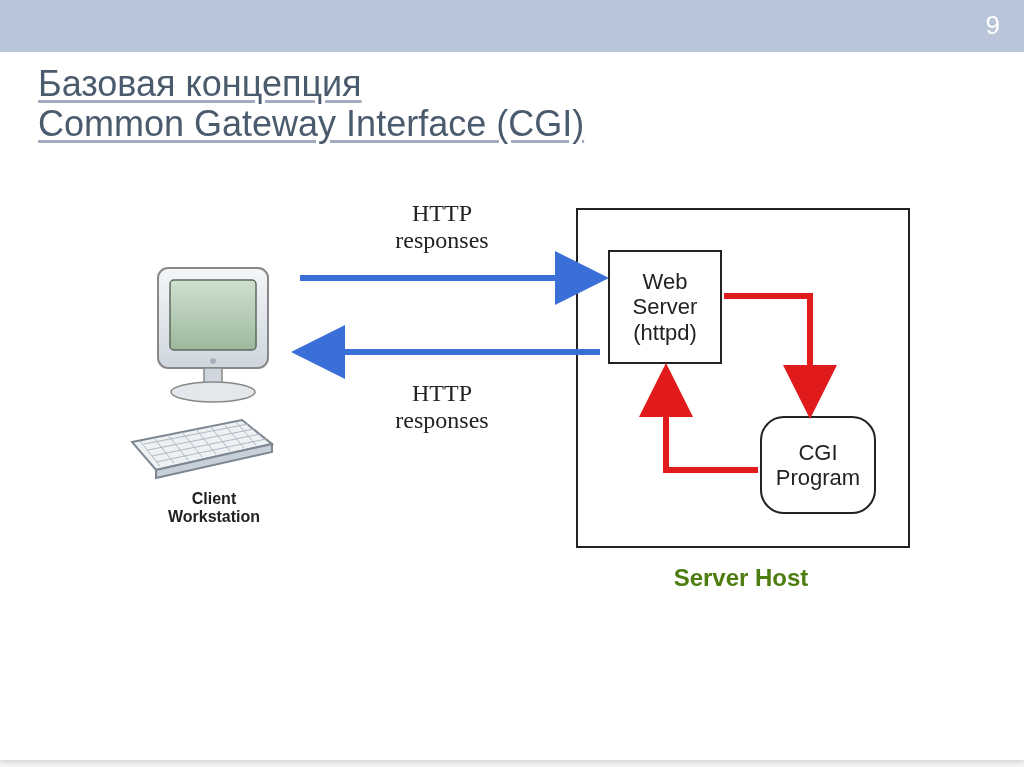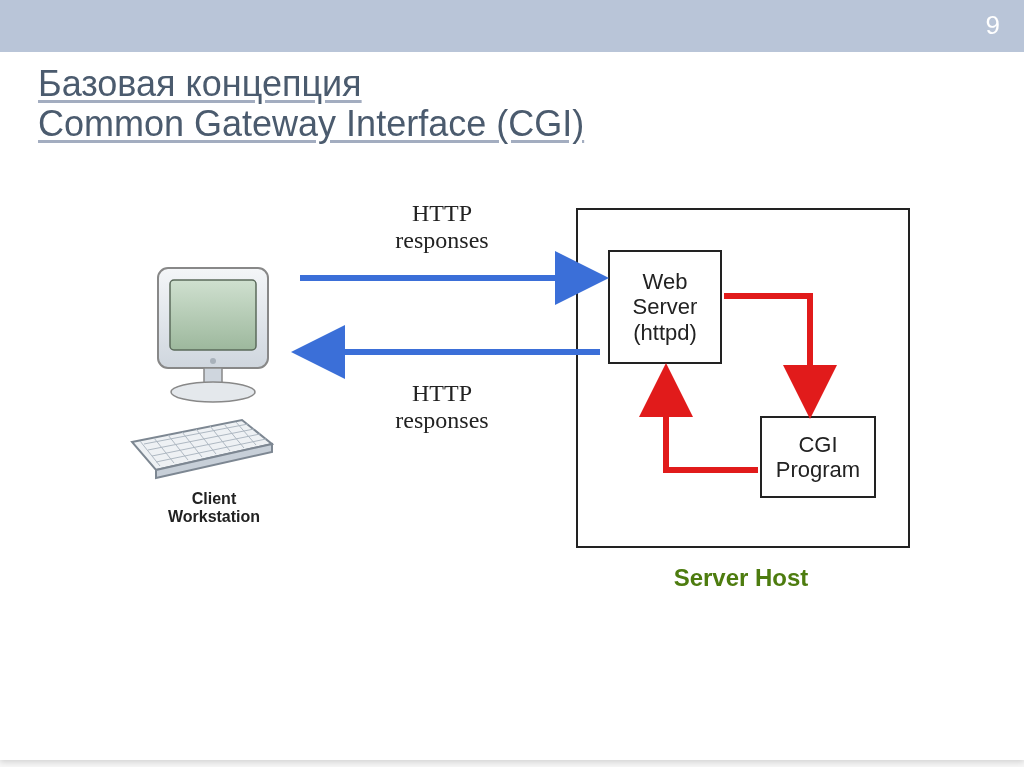--- a/index.html
+++ b/index.html
@@ -117,21 +117,21 @@
     text-align: center;
     display: flex;
     flex-direction: column;
     justify-content: center;
     align-items: center;
     line-height: 1.15;
     padding: 4px 6px;
     box-sizing: border-box;
   }
   .comp.web { left: 608px; top: 250px; width: 114px; height: 114px; }
-  .comp.cgi { left: 760px; top: 416px; width: 116px; height: 82px; }
+  .comp.cgi { left: 760px; top: 416px; width: 116px; height: 98px; border-radius: 24px; }
 
   
   svg.arrows {
     position: absolute;
     left: 0; top: 0;
     width: 1024px; height: 760px;
     pointer-events: none;
   }
 
 </style>

